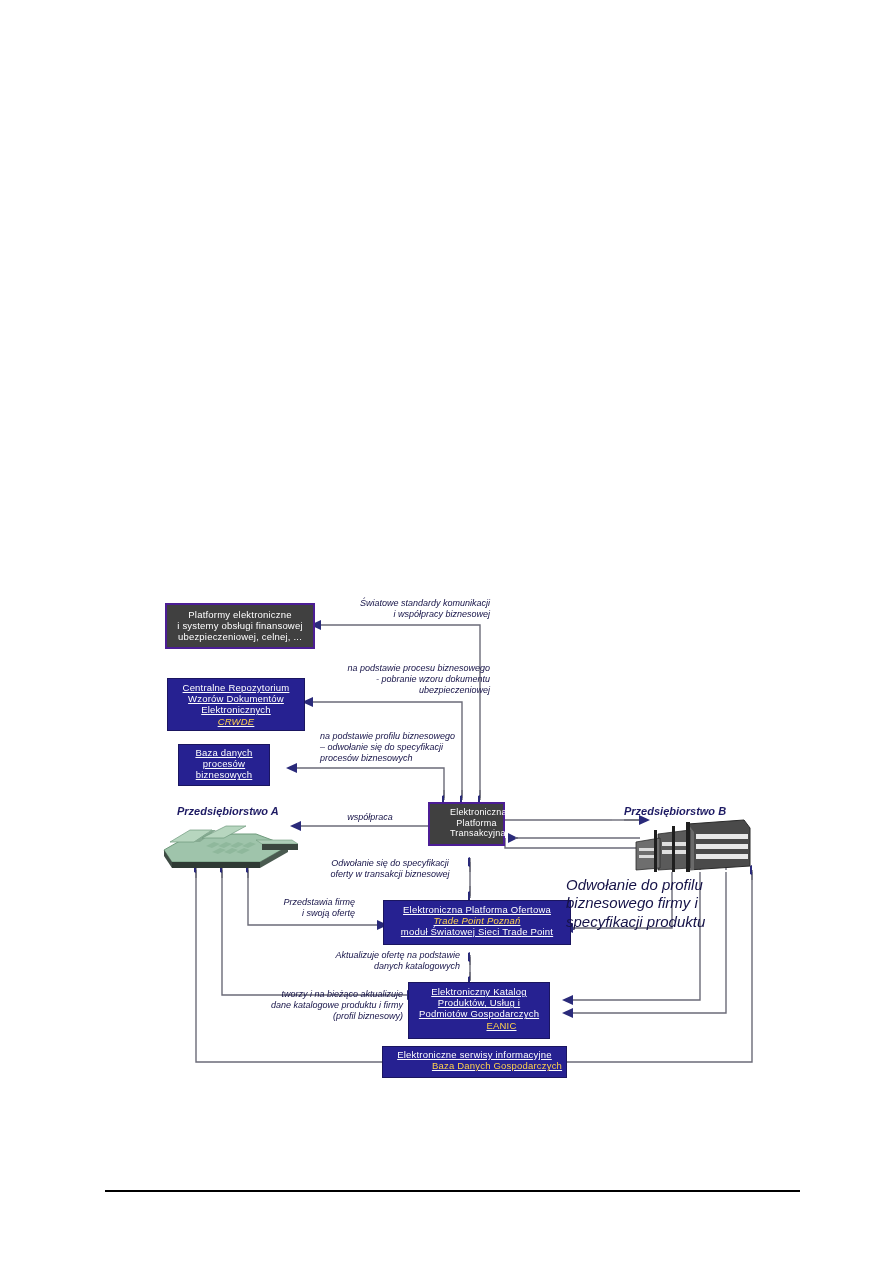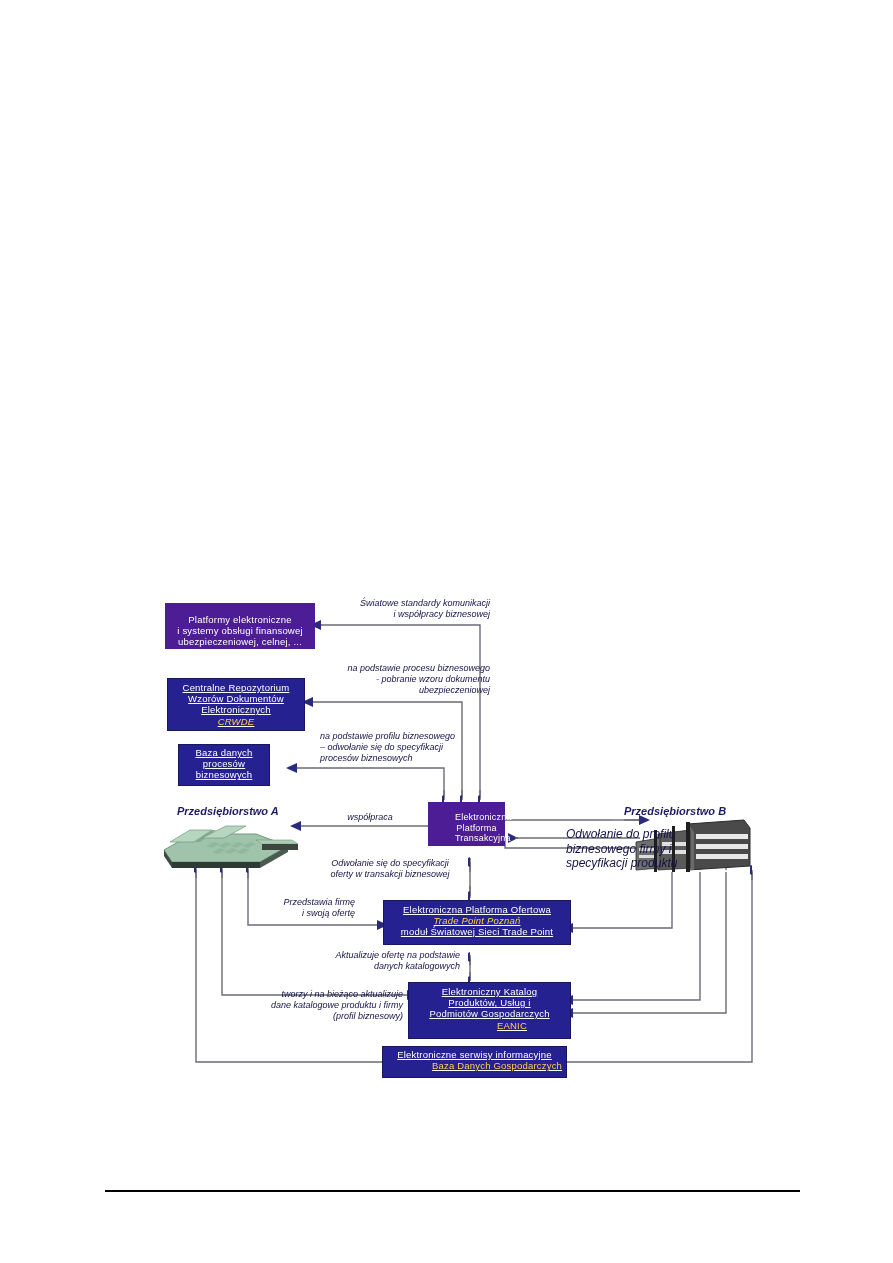--- a/index.html
+++ b/index.html
@@ -16,21 +16,21 @@
   .node{
     position:absolute;
     box-sizing:border-box;
     text-align:center;
     color:#ffffff;
     line-height:1.18;
     letter-spacing:.2px;
     white-space:nowrap;
   }
   .node.blue{background:#262191;border:1px solid #1a1560;text-decoration:underline;}
-  .node.gray{background:#4c1d95;border:7px solid #4c1d95;}
+  .node.gray{background:#404040;border:2px solid #4c1d95;}
   .node .ln{display:block;}
   .node .accent{color:#ffd24d;font-style:italic;}
   .node .accent-plain{color:#ffd24d;font-style:normal;padding-left:45px;}
 
   .caption{
     position:absolute;
     font-style:italic;
     color:#1d1a63;
     font-weight:bold;
     white-space:nowrap;
@@ -155,21 +155,21 @@
       <span class="ln">Platforma</span>
       <span class="ln">Transakcyjna</span>
     </div>
 
     <div class="node blue" style="left:383px;top:900px;width:188px;height:45px;font-size:9.5px;padding-top:3px;">
       <span class="ln">Elektroniczna Platforma Ofertowa</span>
       <span class="ln accent">Trade Point Poznań</span>
       <span class="ln">moduł Światowej Sieci Trade Point</span>
     </div>
 
-    <div class="node blue" style="left:408px;top:982px;width:163px;height:57px;font-size:9.5px;padding-top:3px;">
+    <div class="node blue" style="left:408px;top:982px;width:142px;height:57px;font-size:9.5px;padding-top:3px;">
       <span class="ln">Elektroniczny Katalog</span>
       <span class="ln">Produktów, Usług i</span>
       <span class="ln">Podmiotów Gospodarczych</span>
       <span class="ln accent-plain">EANIC</span>
     </div>
 
     <div class="node blue" style="left:382px;top:1046px;width:185px;height:32px;font-size:9.5px;padding-top:2px;">
       <span class="ln">Elektroniczne serwisy informacyjne</span>
       <span class="ln accent-plain">Baza Danych Gospodarczych</span>
     </div>
@@ -247,21 +247,21 @@
 
     <div class="edgelabel c" style="left:320px;top:812px;width:100px;font-size:9px;">
       <span class="ln">współpraca</span>
     </div>
 
     <div class="edgelabel c" style="left:310px;top:858px;width:160px;font-size:9px;">
       <span class="ln">Odwołanie się do specyfikacji</span><br>
       <span class="ln">oferty w transakcji biznesowej</span>
     </div>
 
-    <div class="edgelabel l" style="left:518px;top:827px;width:130px;font-size:12px;">
+    <div class="edgelabel l" style="left:518px;top:876px;width:130px;font-size:15px;">
       <span class="ln">Odwołanie do profilu</span><br>
       <span class="ln">biznesowego firmy i</span><br>
       <span class="ln">specyfikacji produktu</span>
     </div>
 
     <div class="edgelabel r" style="left:235px;top:897px;width:120px;font-size:9px;">
       <span class="ln">Przedstawia firmę</span><br>
       <span class="ln">i swoją ofertę</span>
     </div>
 

